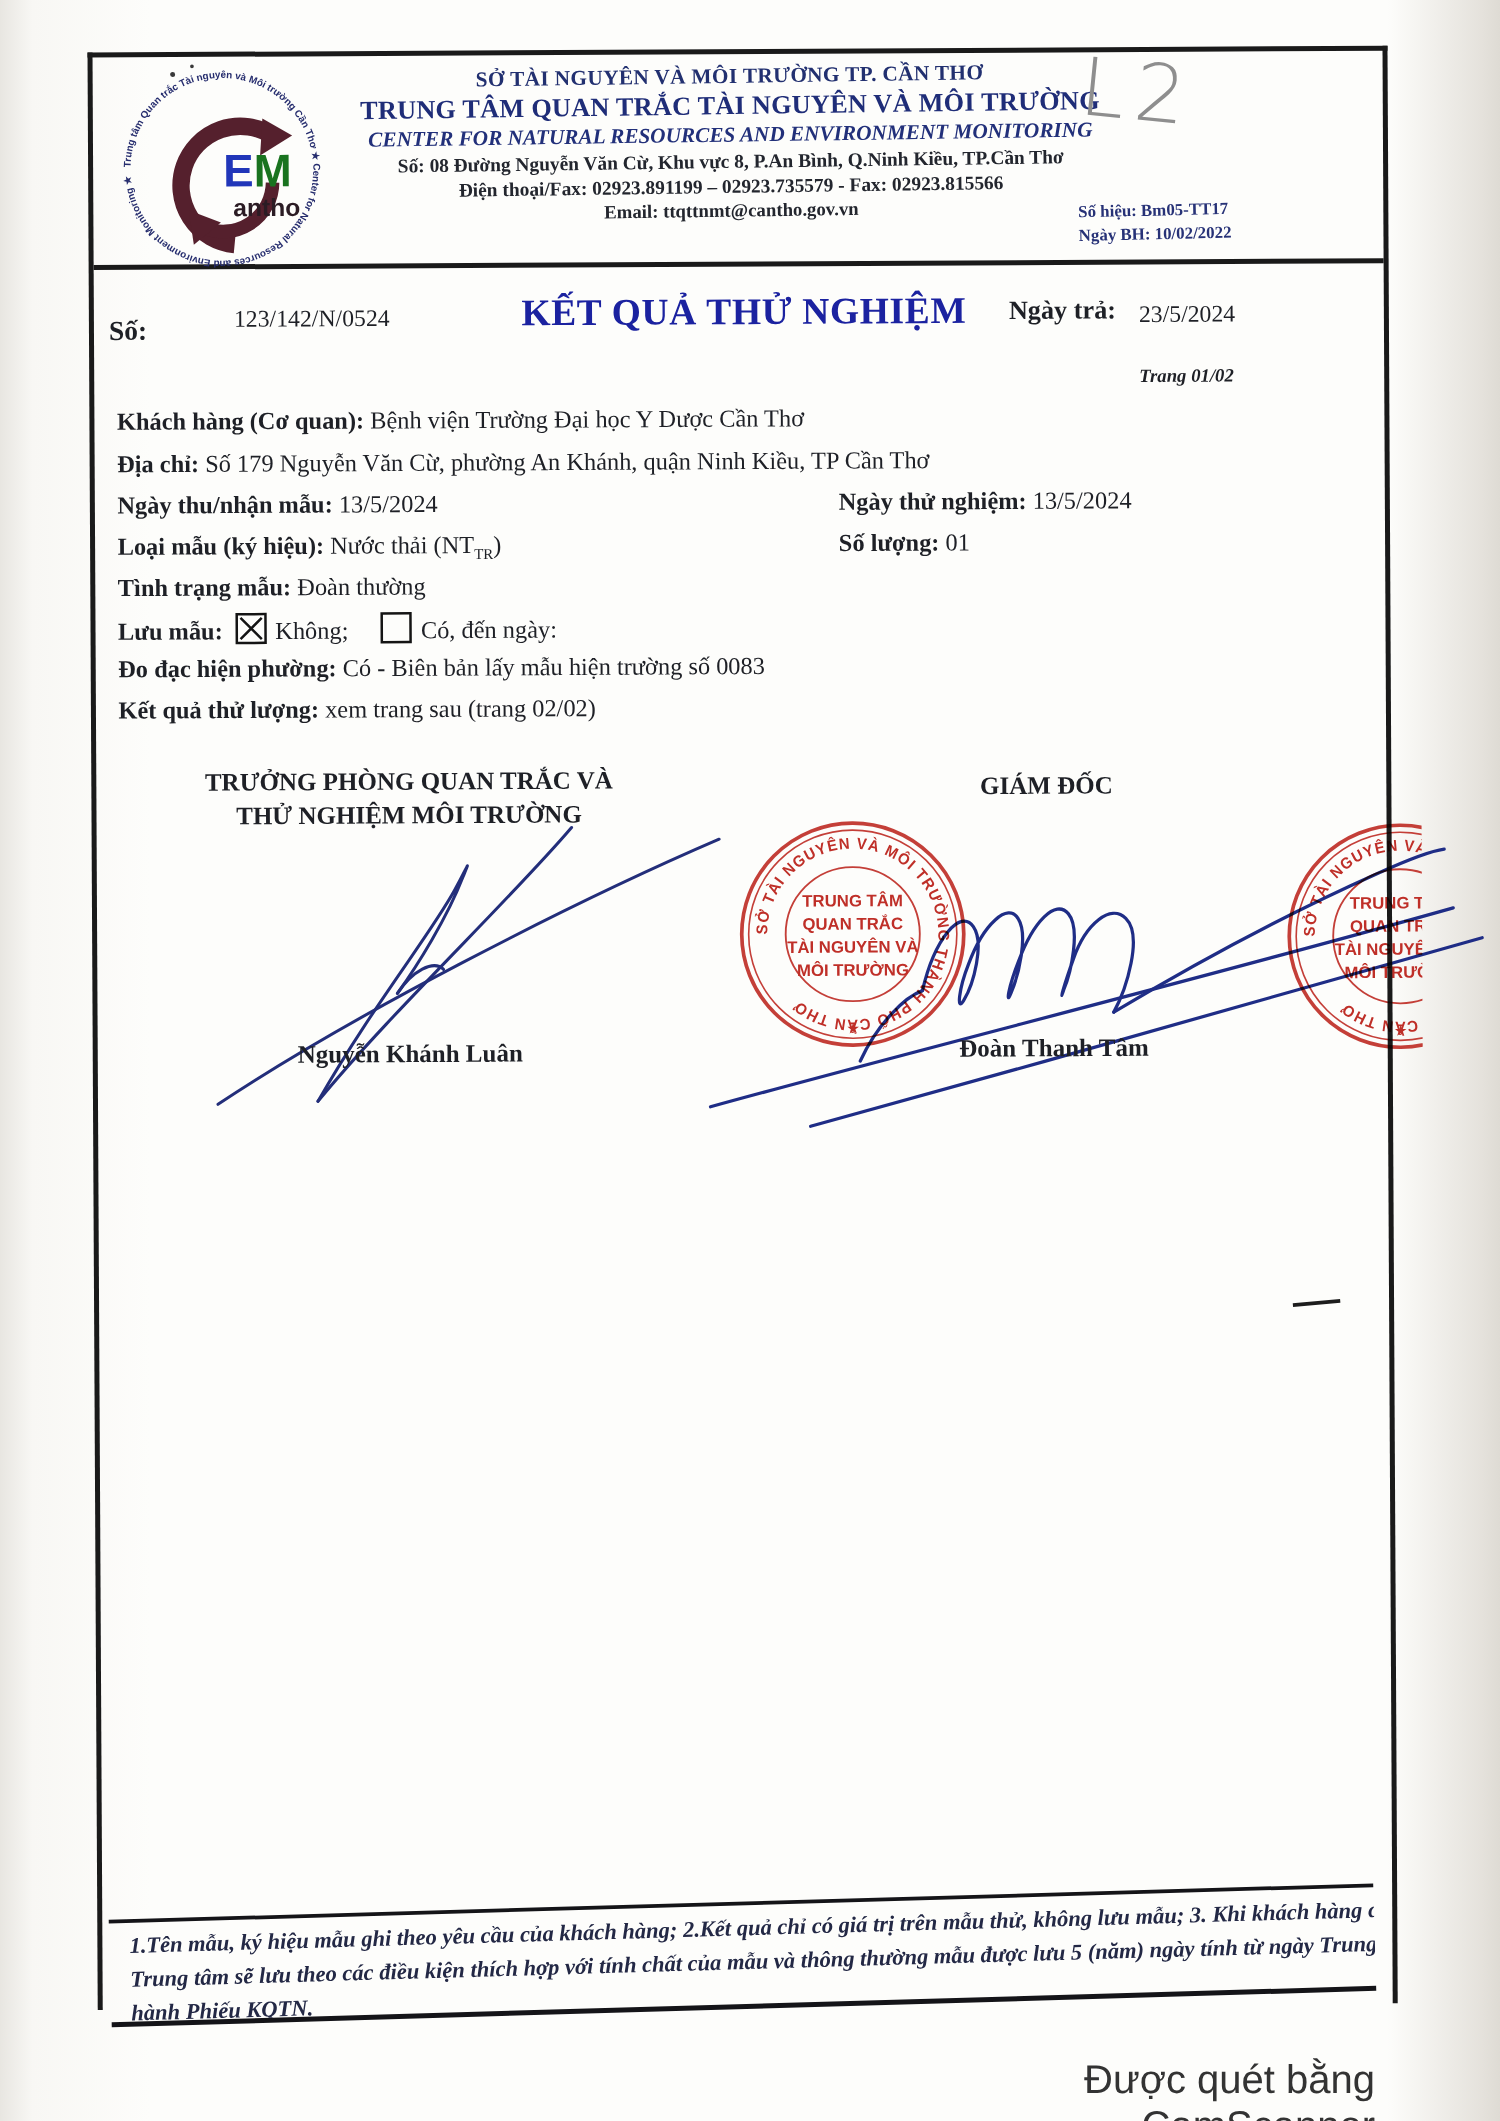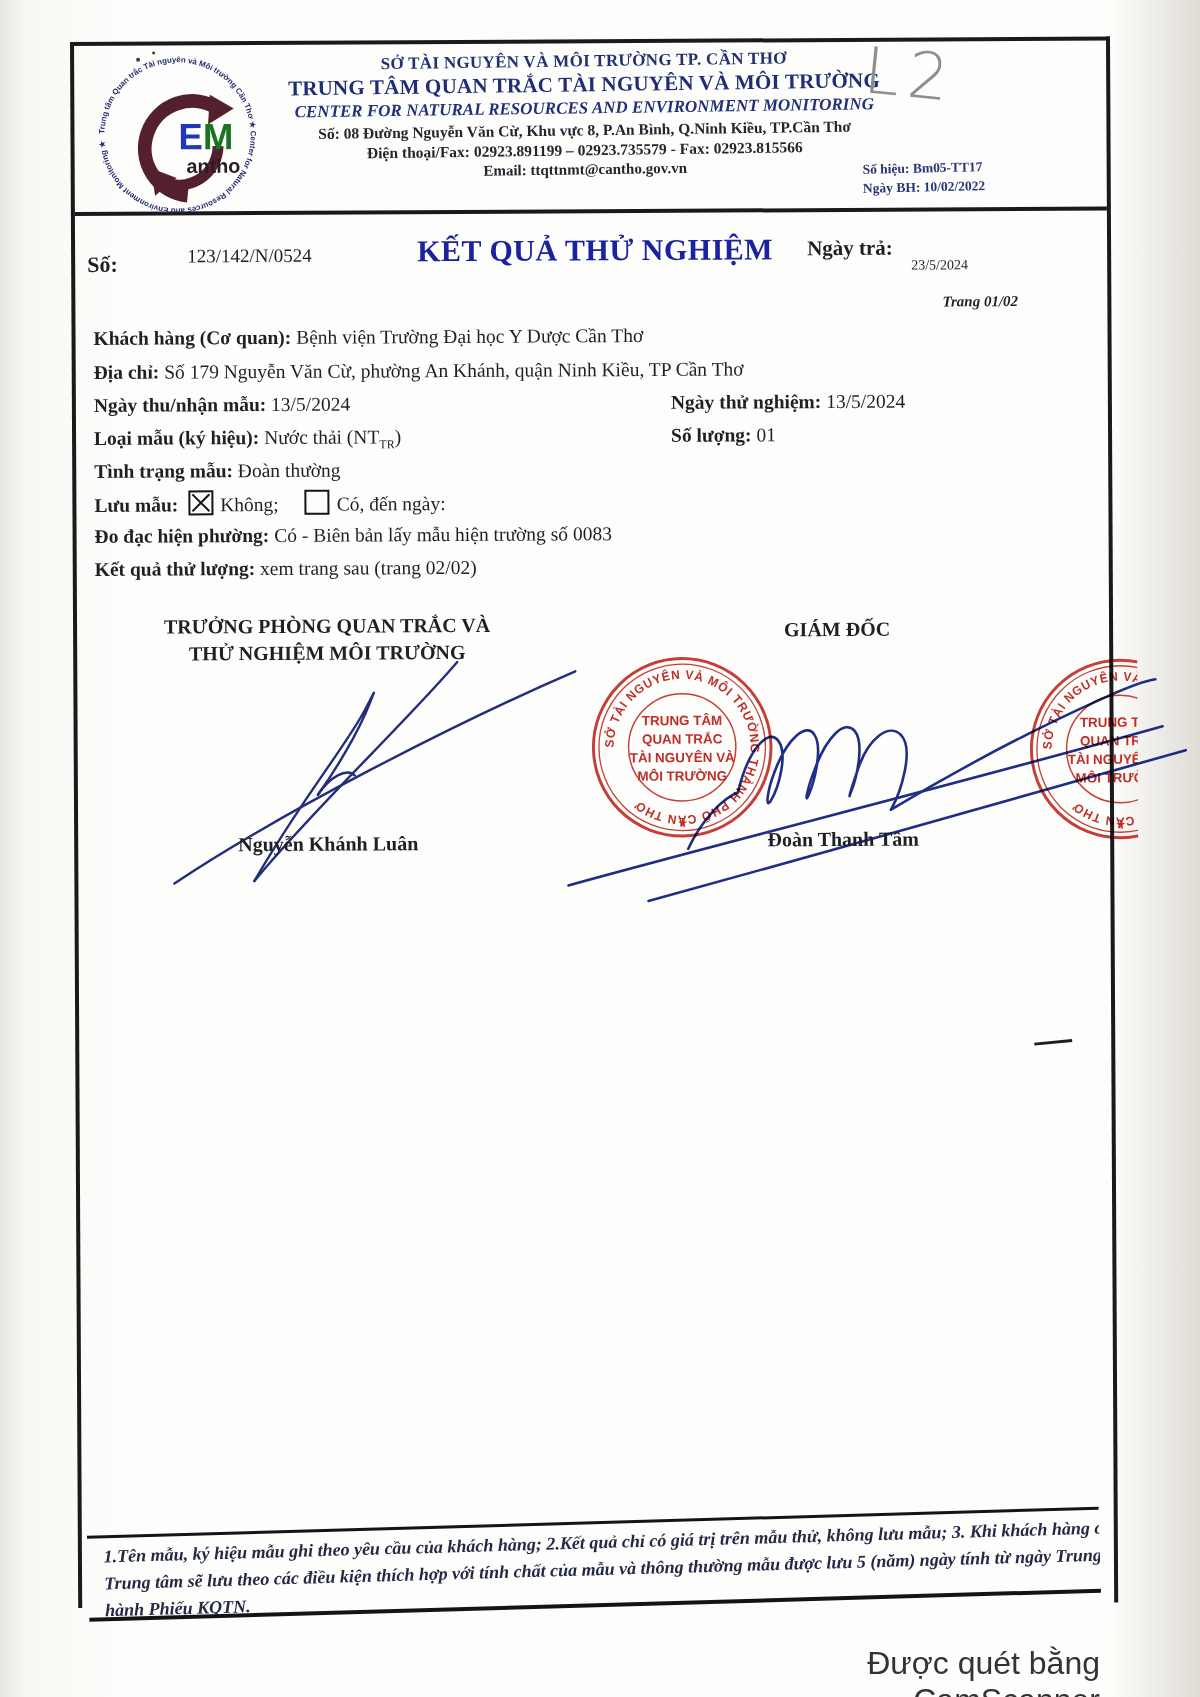--- a/index.html
+++ b/index.html
@@ -23,22 +23,22 @@
   .hdr-phone{font-size:15.5px;font-weight:bold;color:#23262e;margin-top:2px;}
   .hdr-email{font-size:15px;font-weight:bold;color:#23262e;margin-top:2px;}
   .form-meta{position:absolute;left:788px;top:116px;width:230px;color:#273277;font-size:13.5px;font-weight:bold;line-height:19px;transform:rotate(-1deg);}
   .l2{position:absolute;left:790px;top:-4px;font-family:"DejaVu Sans",sans-serif;font-weight:300;font-size:64px;color:#8e8e8e;transform:rotate(6deg);letter-spacing:8px;}
   .speck{position:absolute;background:#3a3a3a;border-radius:50%;}
 
   .so-label{position:absolute;left:12px;top:182px;font-size:22px;font-weight:bold;margin-top:24px;}
   .so-value{position:absolute;left:112px;top:200px;font-size:19px;}
   .doc-title{position:absolute;left:300px;top:190px;width:440px;text-align:center;font-size:30px;font-weight:bold;color:#1b22a0;letter-spacing:.5px;}
   .ngaytra-label{position:absolute;left:732px;top:194px;font-size:21px;font-weight:bold;}
-  .ngaytra-value{position:absolute;left:836px;top:216px;font-size:14px;}
-  .trang{position:absolute;left:836px;top:252px;font-size:15px;font-weight:bold;font-style:italic;margin-left:31px;}
+  .ngaytra-value{position:absolute;left:836px;top:200px;font-size:19px;}
+  .trang{position:absolute;left:836px;top:252px;font-size:15px;font-weight:bold;font-style:italic;}
 
   .row{position:absolute;left:18px;font-size:19.5px;white-space:nowrap;}
   .row b{font-weight:bold;}
   .rcol{position:absolute;font-size:19.5px;white-space:nowrap;}
   sub.ssub{font-size:12px;}
   .cbox{display:inline-block;width:21px;height:21px;border:2.2px solid #141414;vertical-align:-4px;margin:0 7px 0 10px;position:relative;}
   .cbox svg{position:absolute;left:0;top:0;}
 
   .sig-title-left{position:absolute;left:50px;top:568px;width:400px;text-align:center;font-size:20px;font-weight:bold;line-height:27px;}
   .sig-title-right{position:absolute;left:560px;top:576px;width:400px;text-align:center;font-size:20px;font-weight:bold;}

